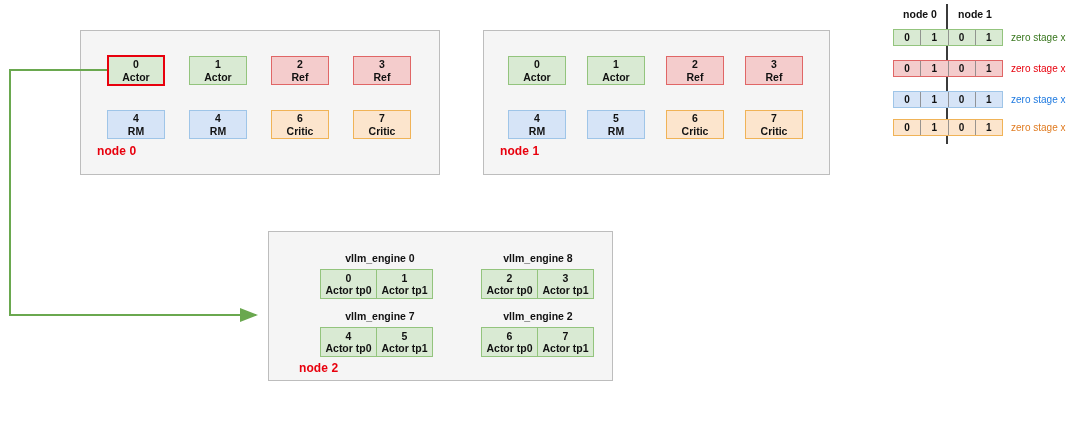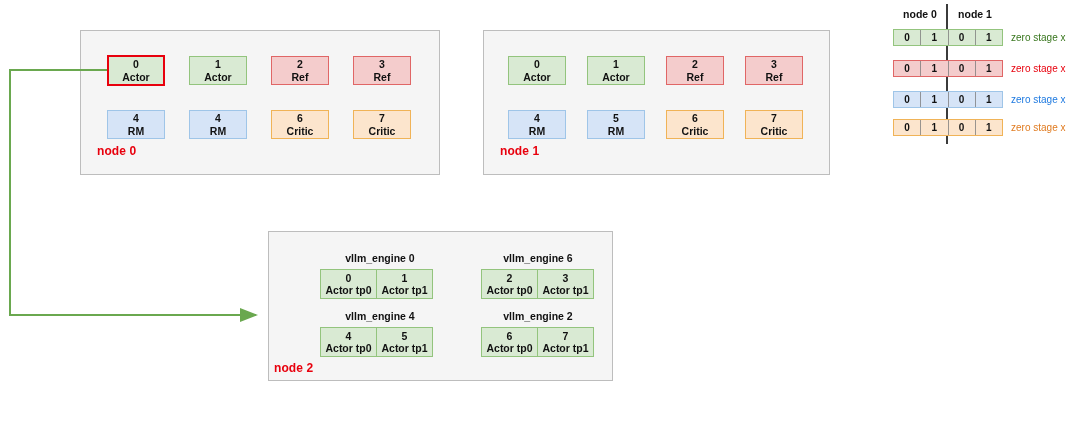--- a/index.html
+++ b/index.html
@@ -226,47 +226,47 @@
     <span class="rk-id">6</span>
     <span class="rk-role">Critic</span>
   </div>
   <div class="rank-box role-critic" style="left:745px; top:110px; width:58px; height:29px;">
     <span class="rk-id">7</span>
     <span class="rk-role">Critic</span>
   </div>
 
   <div class="panel" style="left:268px; top:231px; width:345px; height:150px;">
   </div>
-  <div class="panel-label" style="left:274px; top:361px;">node 2</div>
+  <div class="panel-label" style="left:299px; top:361px;">node 2</div>
 
   <div class="engine-title" style="left:320px; top:252px; width:120px;">vllm_engine 0</div>
   <div class="engine-box" style="left:320px; top:269px; width:113px; height:30px;">
     <div class="engine-cell">
       <span>0</span>
       <span>Actor tp0</span>
     </div>
     <div class="engine-cell">
       <span>1</span>
       <span>Actor tp1</span>
     </div>
   </div>
 
-  <div class="engine-title" style="left:478px; top:252px; width:120px;">vllm_engine 6</div>
+  <div class="engine-title" style="left:478px; top:252px; width:120px;">vllm_engine 8</div>
   <div class="engine-box" style="left:481px; top:269px; width:113px; height:30px;">
     <div class="engine-cell">
       <span>2</span>
       <span>Actor tp0</span>
     </div>
     <div class="engine-cell">
       <span>3</span>
       <span>Actor tp1</span>
     </div>
   </div>
 
-  <div class="engine-title" style="left:320px; top:310px; width:120px;">vllm_engine 4</div>
+  <div class="engine-title" style="left:320px; top:310px; width:120px;">vllm_engine 7</div>
   <div class="engine-box" style="left:320px; top:327px; width:113px; height:30px;">
     <div class="engine-cell">
       <span>4</span>
       <span>Actor tp0</span>
     </div>
     <div class="engine-cell">
       <span>5</span>
       <span>Actor tp1</span>
     </div>
   </div>

